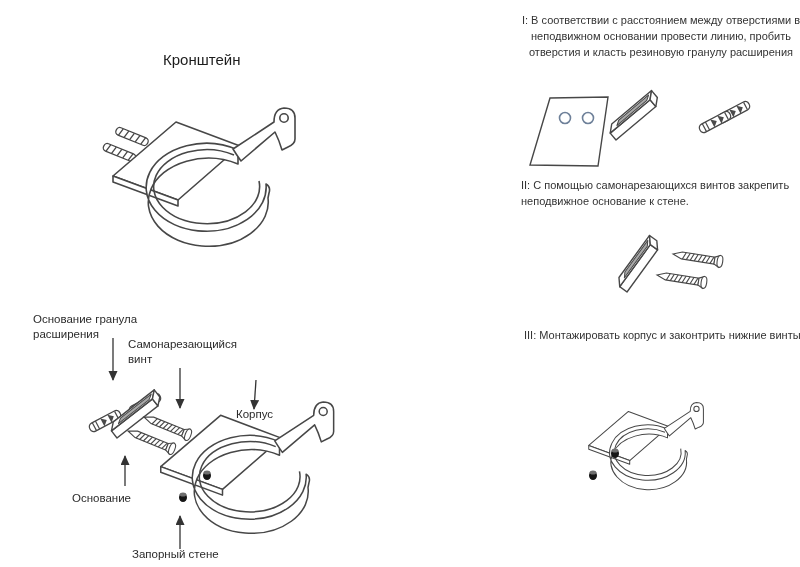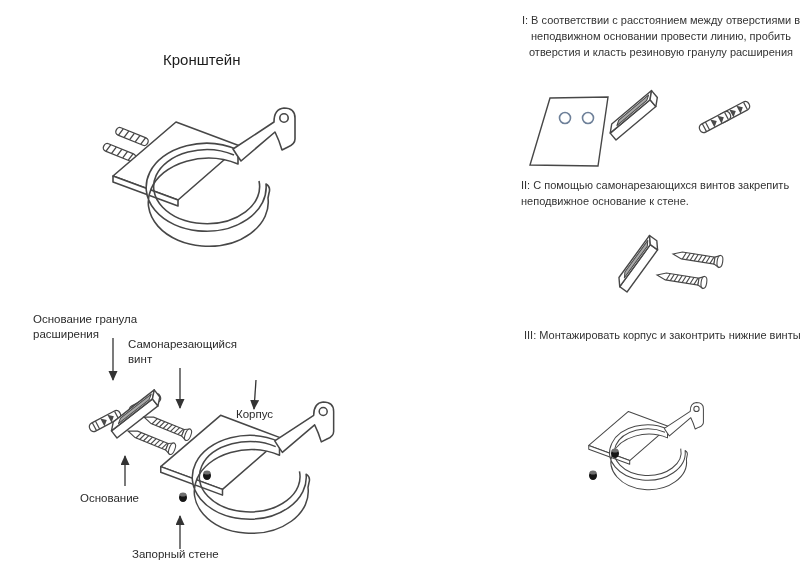--- a/index.html
+++ b/index.html
@@ -16,21 +16,21 @@
               line-height:36px;padding-left:15px;box-sizing:border-box;}
   .subtitle{position:absolute;left:143px;top:51px;font-size:15px;color:#1c1c1c;margin-left:20px;}
   .step{position:absolute;font-size:11px;line-height:16px;color:var(--text);}
   .step1{left:517px;top:12px;width:288px;text-align:center;}
   .step2{left:521px;top:177px;width:282px;text-align:left;}
   .step3{left:524px;top:327px;white-space:nowrap;}
   .label{position:absolute;font-size:11.5px;line-height:15px;color:var(--label-text);}
   .lbl-plug{left:33px;top:312px;width:112px;}
   .lbl-screw{left:128px;top:337px;width:112px;text-align:left;}
   .lbl-body{left:236px;top:359px;margin-top:48px;}
-  .lbl-base{left:80px;top:491px;}
+  .lbl-base{left:72px;top:491px;}
   .lbl-lock{left:132px;top:547px;}
   .hole{stroke:var(--hole-stroke);fill:none;stroke-width:1.6;}
 </style>
 </head>
 <body>
 
 <div class="page">
 
   <svg width="0" height="0" style="position:absolute" aria-hidden="true">
     <defs>

